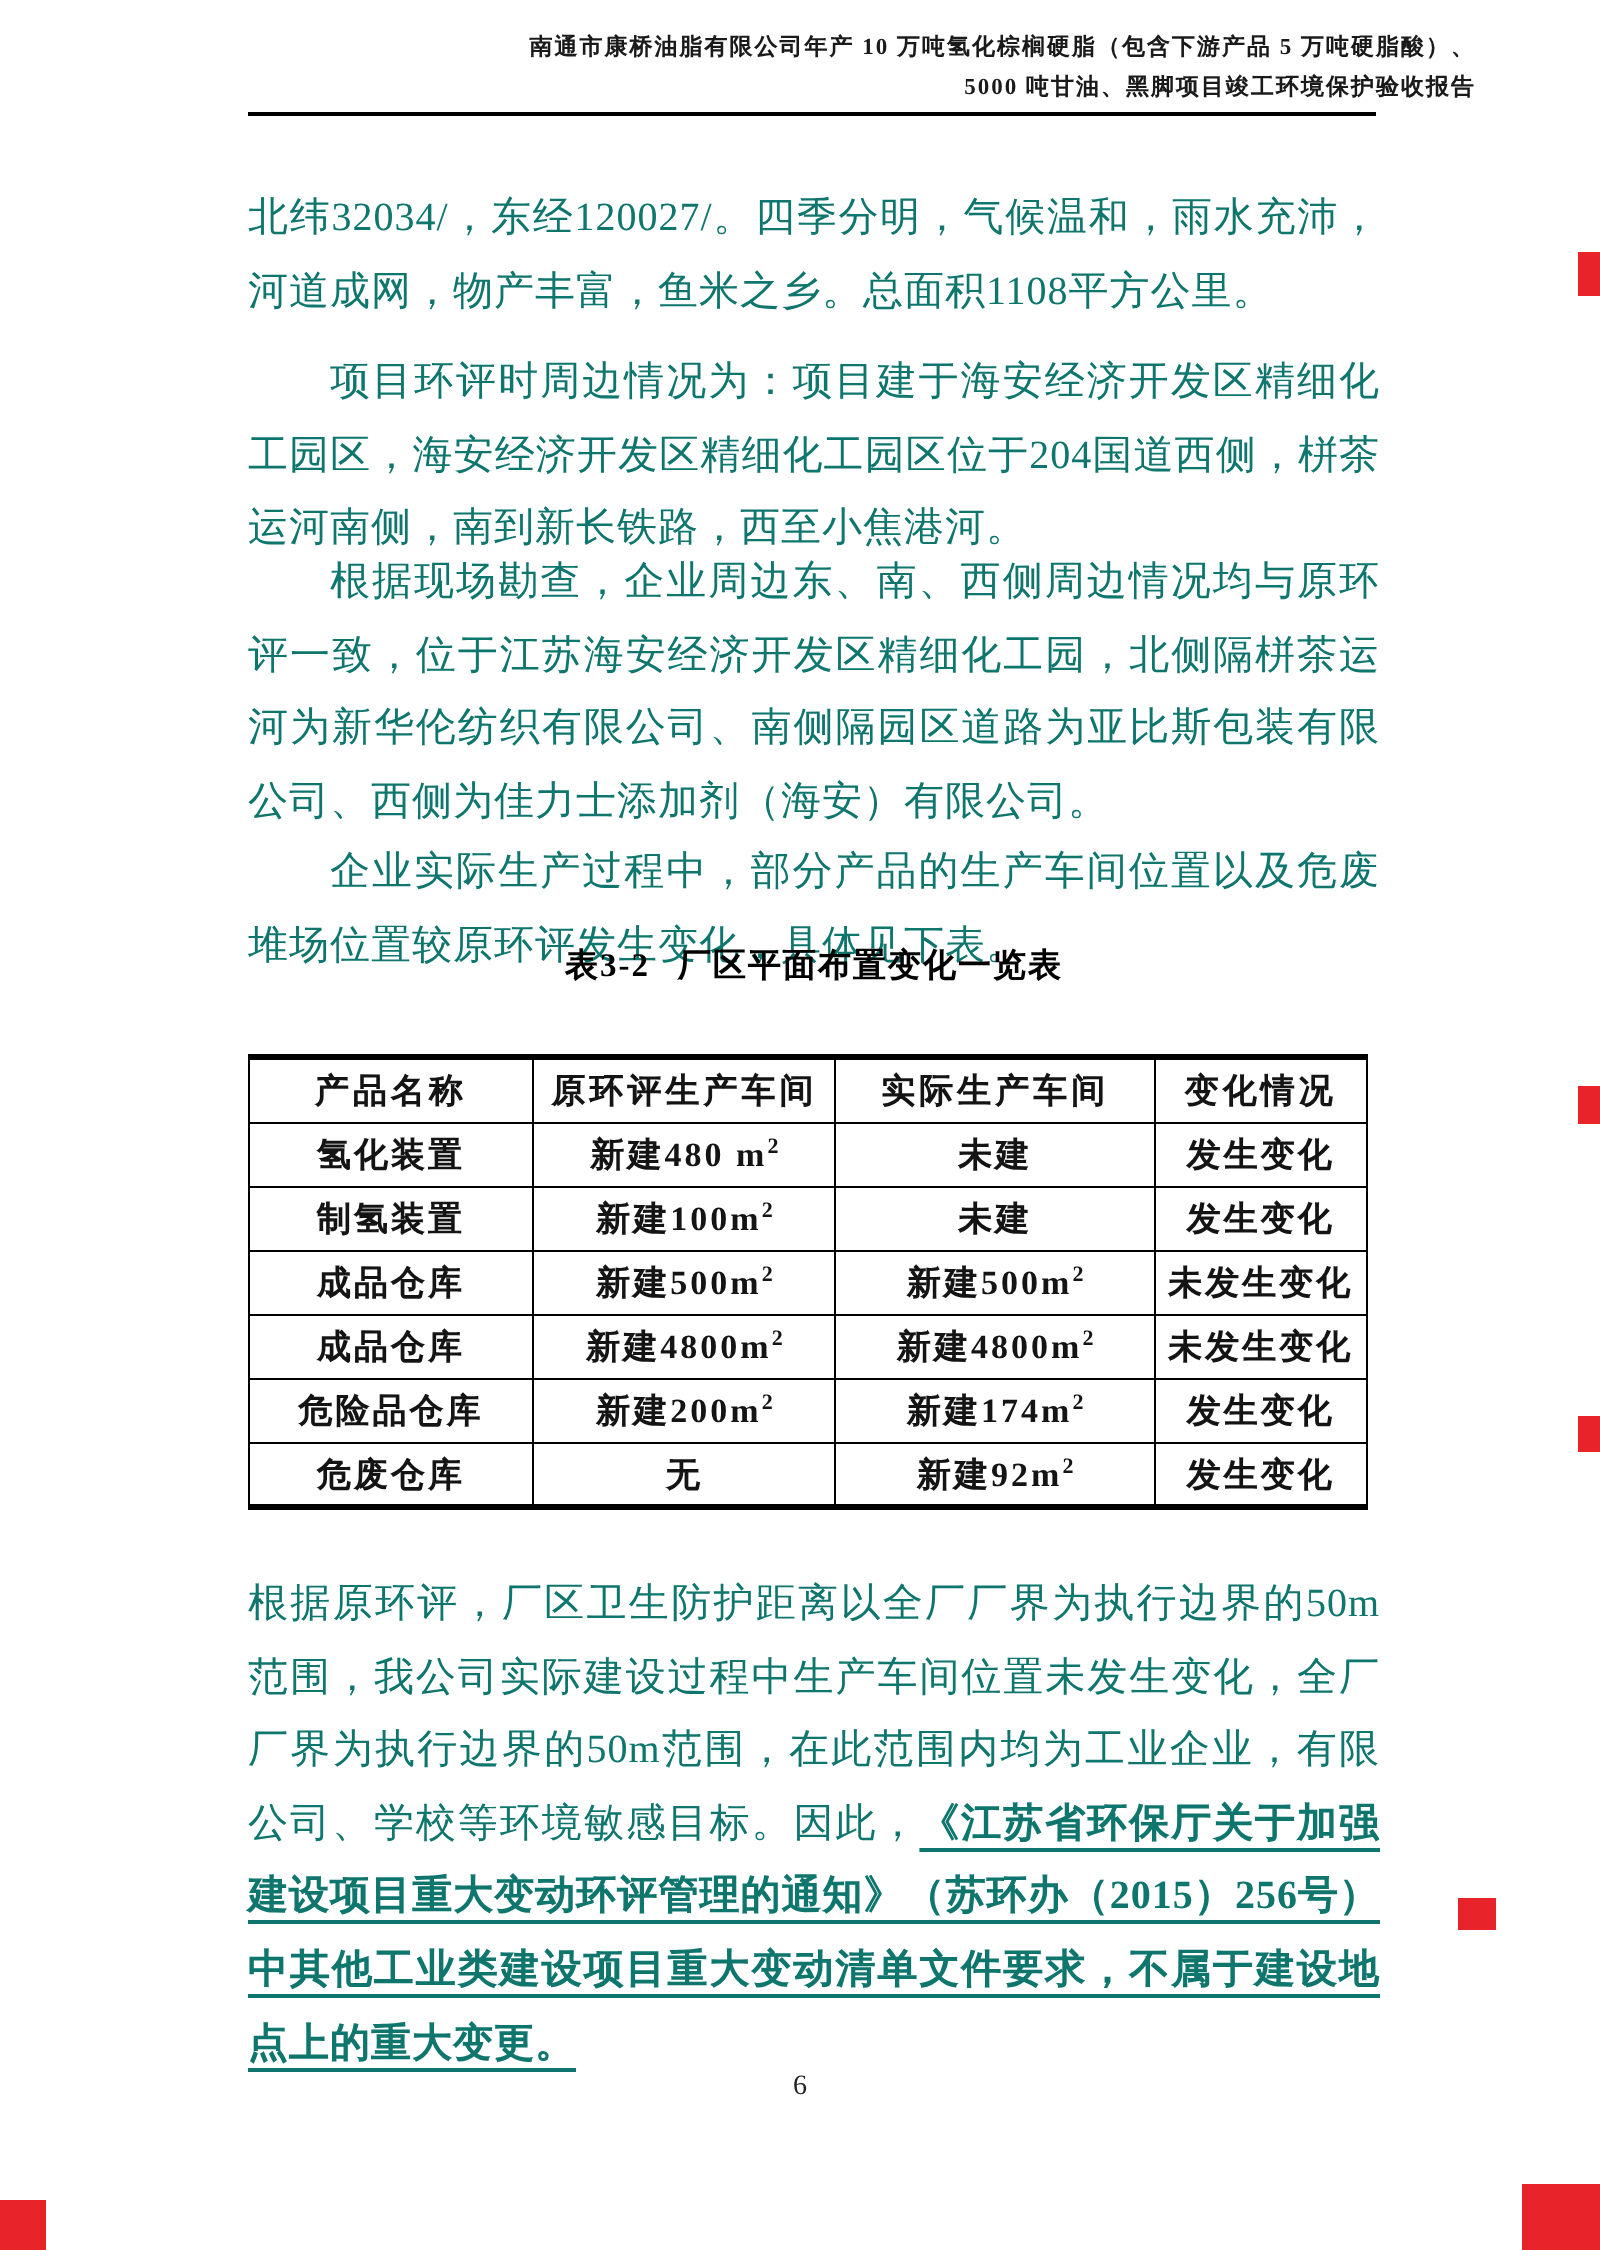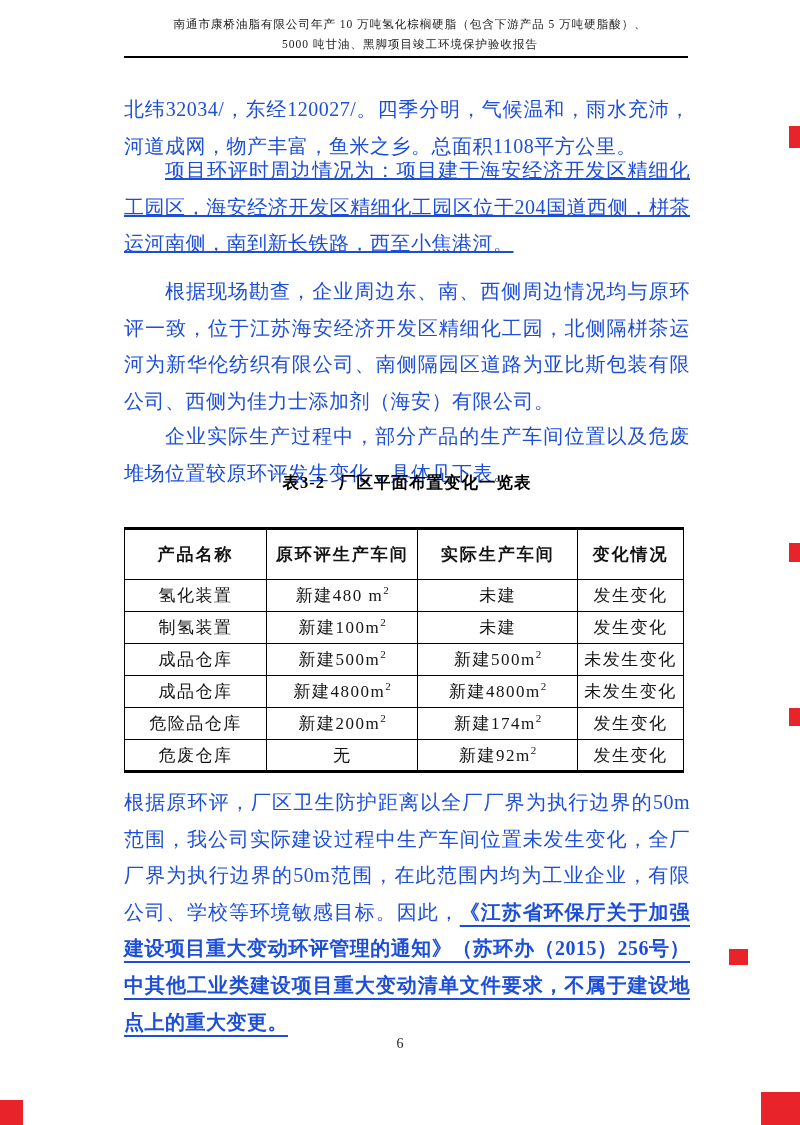--- a/index.html
+++ b/index.html
@@ -9,46 +9,46 @@
     width: 800px;
     height: 1125px;
     background: #ffffff;
     font-family: "Liberation Serif", "DejaVu Serif", serif;
     color: #111111;
     overflow: hidden;
   }
   
   .doc-header {
     position: absolute;
-    top: 14px; left: 72px; width: 676px;
-    text-align: center;
-    font-weight: normal;
+    top: 14px; left: 62px; width: 676px;
+    text-align: right;
+    font-weight: bold;
     font-size: 11.5px;
     line-height: 20px;
     letter-spacing: 1px;
     color: #1a1a1a;
   }
   .header-rule {
     position: absolute;
     top: 56px; left: 124px; width: 564px; height: 2px;
     background: #000000;
   }
   
   .para {
     position: absolute;
     left: 124px; width: 566px;
     font-size: 20px;
     line-height: 36.6px;
     text-align: justify;
     letter-spacing: 0.5px;
-    color: #1d4ed8;
+    color: #0f766e;
   }
   .para.indent { text-indent: 2.05em; }
   .p1 { top: 91px; }
-  .p2 { top: 152px; text-decoration: underline; }
+  .p2 { top: 173px; }
   .p3 { top: 273px; }
   .p4 { top: 418px; }
   .p5 { top: 784px; }
   .seg-underline {
     text-decoration-thickness: 1.6px;
     text-underline-offset: 6px;
   }
   .seg-bold-underline {
     font-weight: bold;
     text-decoration: underline;
@@ -80,24 +80,24 @@
   .layout-table col.c1 { width: 25.4%; }
   .layout-table col.c2 { width: 27.1%; }
   .layout-table col.c3 { width: 28.5%; }
   .layout-table col.c4 { width: 19.0%; }
   .layout-table th, .layout-table td {
     border: 1px solid #000;
     text-align: center;
     vertical-align: middle;
     height: 32px;
     letter-spacing: 1.5px;
-    font-weight: normal;
+    font-weight: bold;
     padding: 0 2px;
   }
-  .layout-table th { font-weight: bold; height: 51px; letter-spacing: 2px; }
+  .layout-table th { font-weight: bold; height: 33px; letter-spacing: 2px; }
   .layout-table sup { font-size: 11px; letter-spacing: 0; }
   
   .page-number {
     position: absolute;
     top: 1036px; left: 0; width: 800px;
     text-align: center;
     font-size: 14px;
     color: #222;
   }
   

